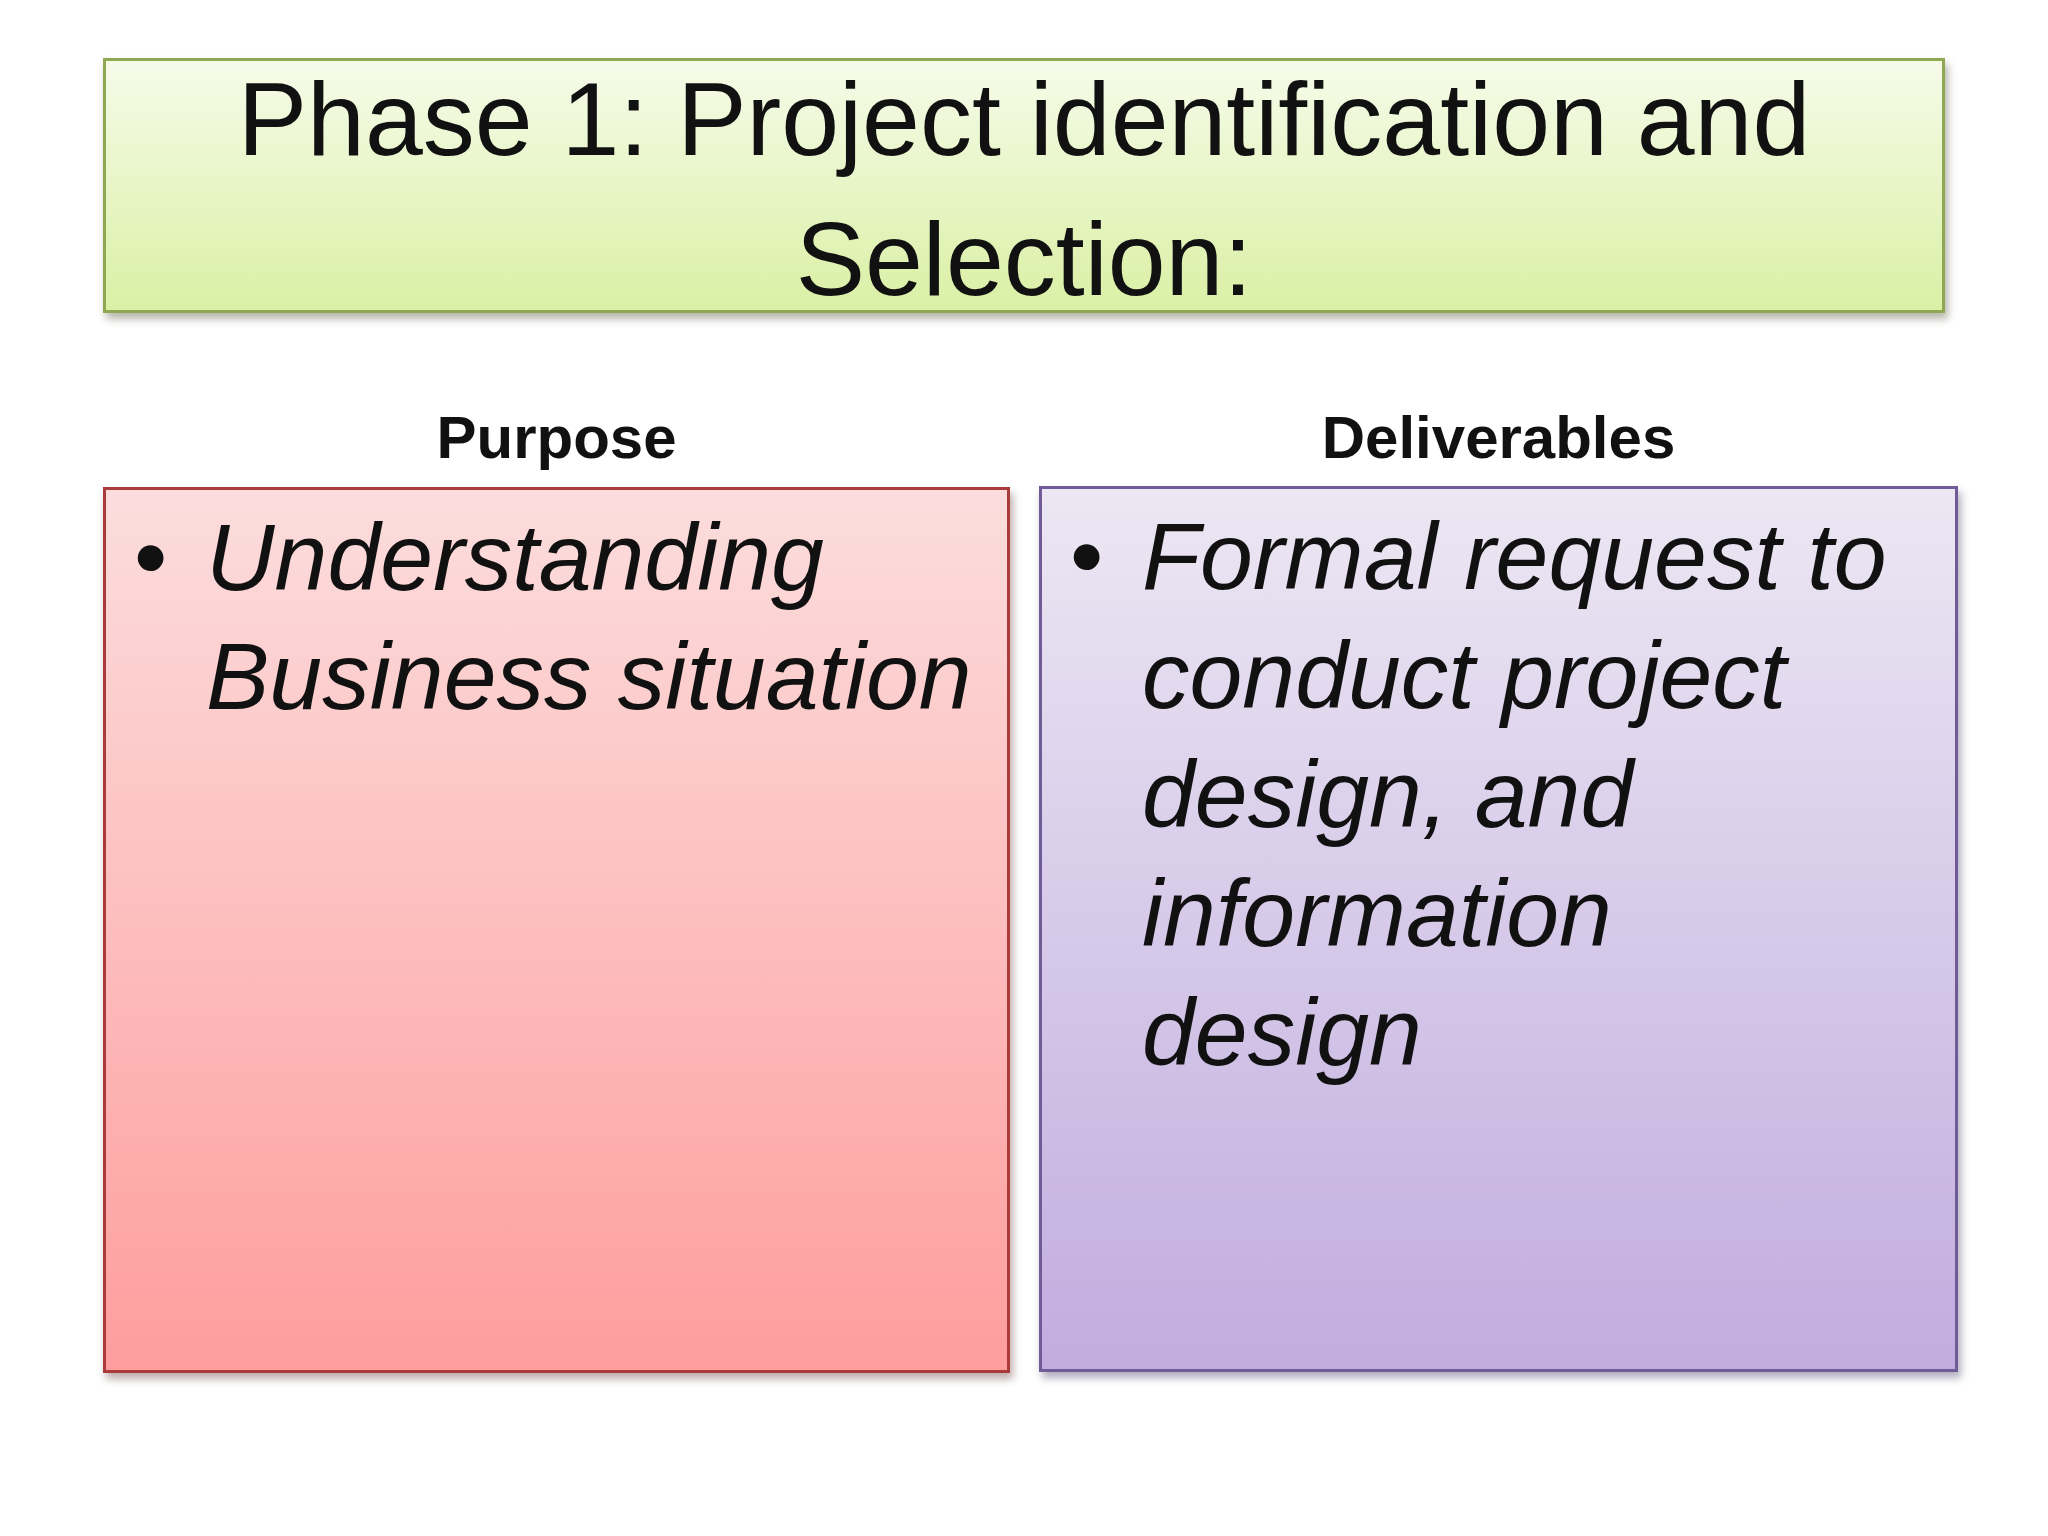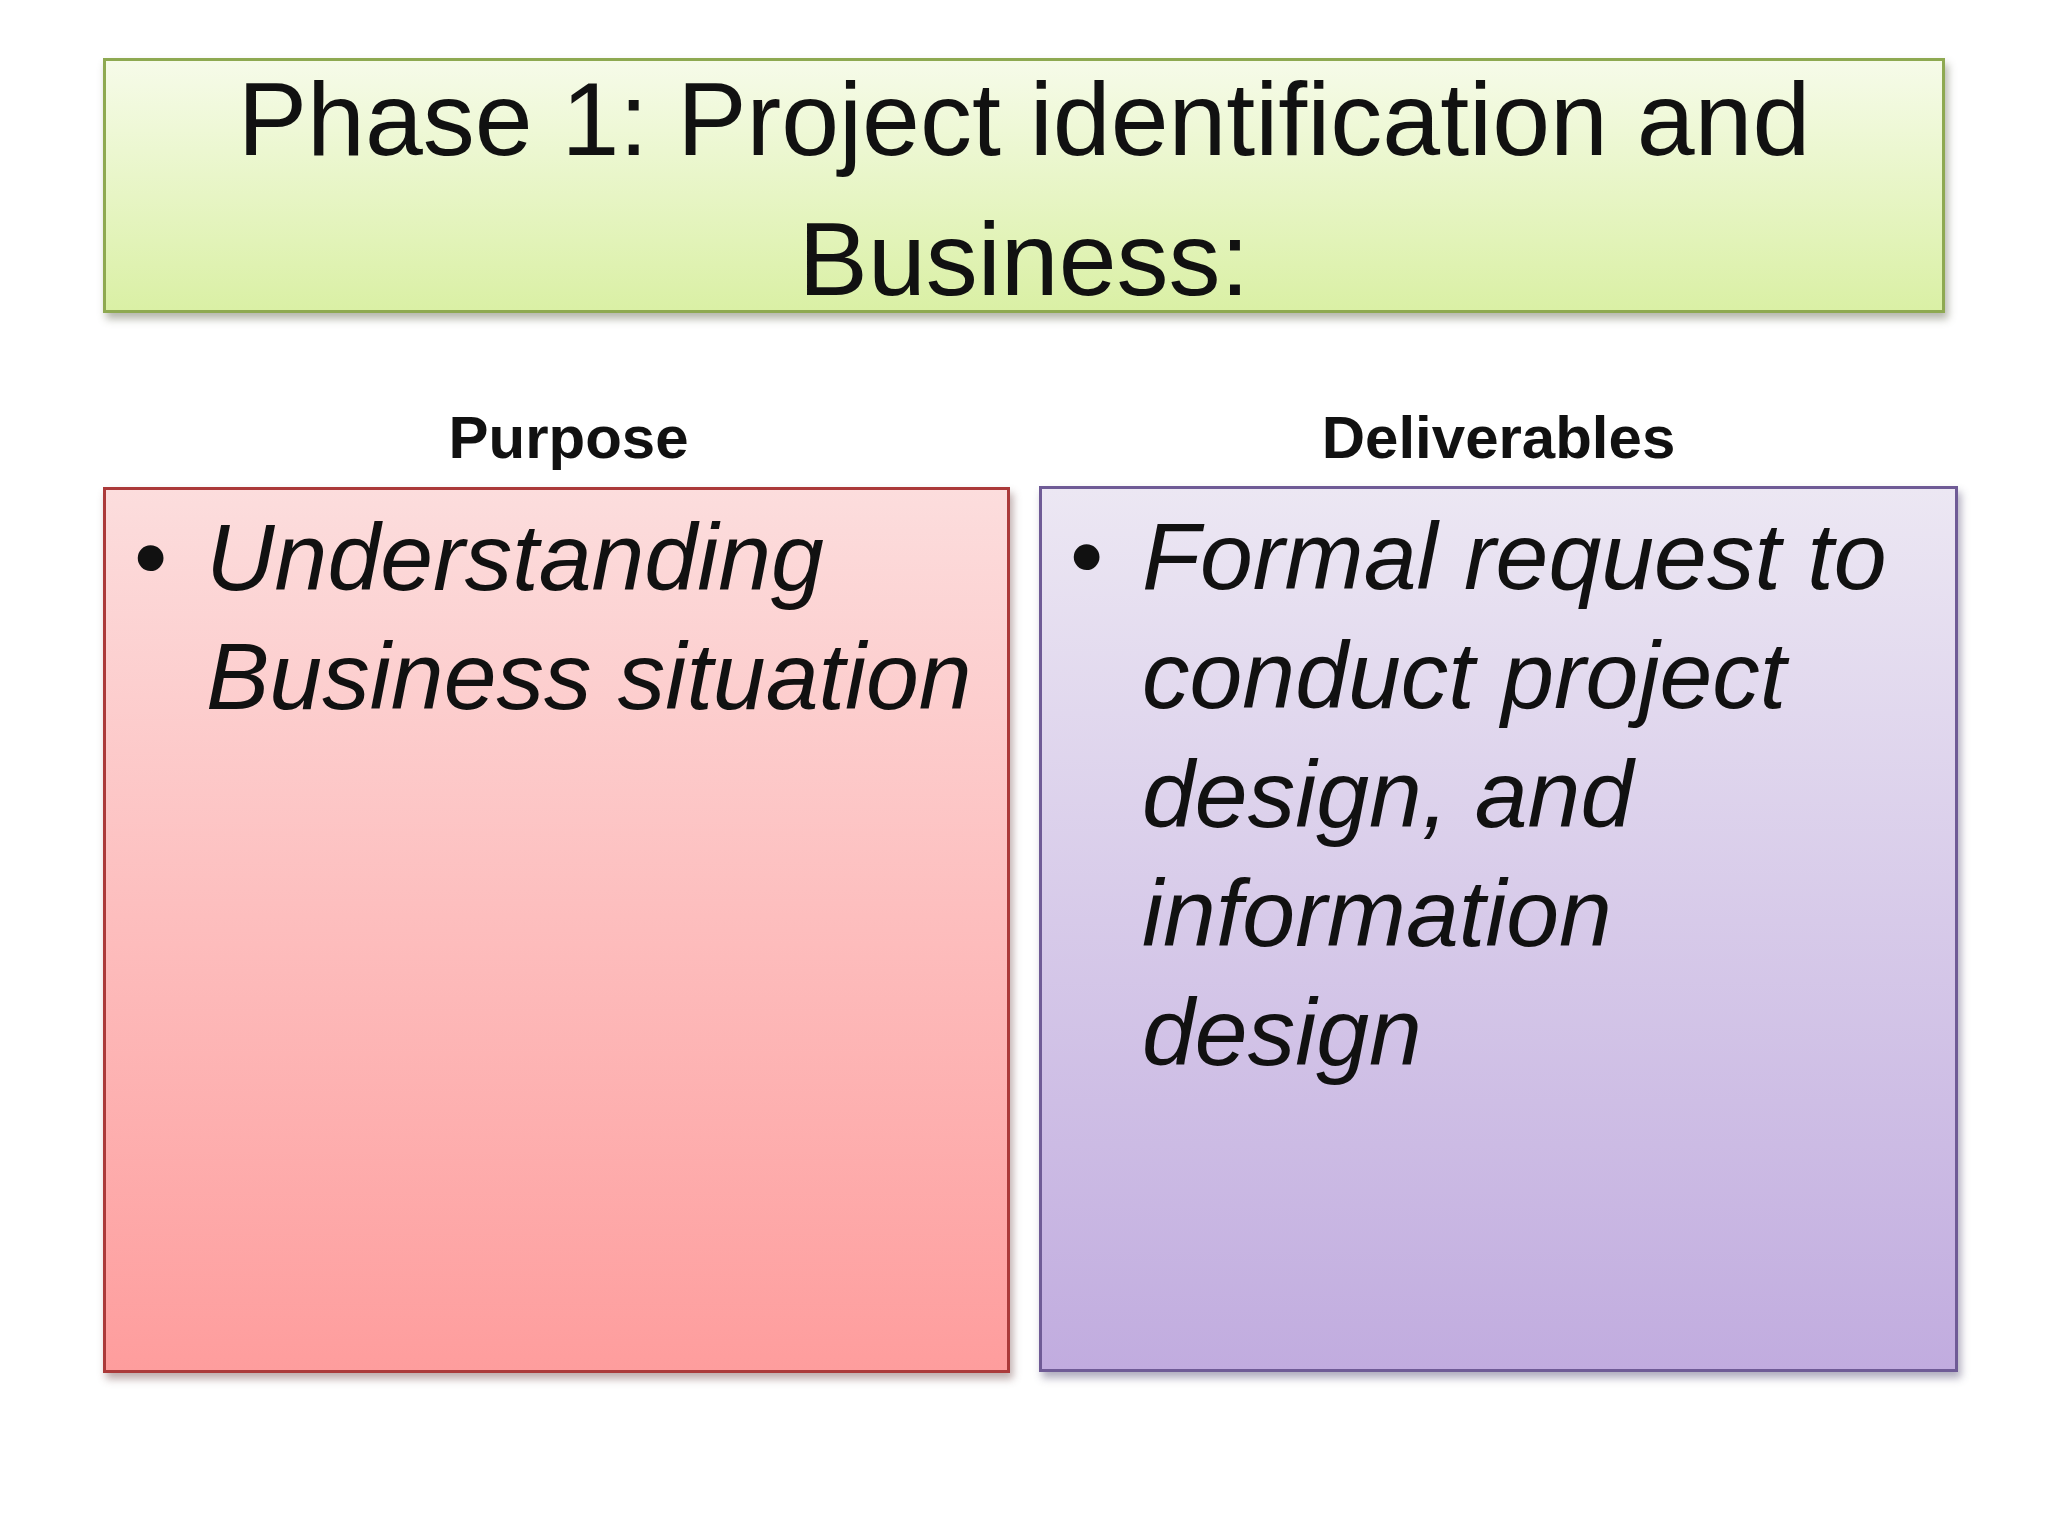--- a/index.html
+++ b/index.html
@@ -36,21 +36,21 @@
   }
   .col-header {
     position: absolute;
     top: 398px;
     height: 80px;
     line-height: 80px;
     font-size: 60px;
     font-weight: bold;
     text-align: center;
   }
-  .col-header.left  { left: 115px;  width: 907px; }
+  .col-header.left  { left: 103px;  width: 907px; }
   .col-header.right { left: 1039px; width: 919px; }
   .content-box {
     position: absolute;
     top: 487px;
     height: 886px;
     box-sizing: border-box;
     border-style: solid;
     border-width: 3px;
     padding: 8px 24px 0 28px;
   }
@@ -89,21 +89,21 @@
   }
 </style>
 </head>
 <body>
 
 <div class="slide">
 
   <div class="title-box">
     <div class="title-text">
       <div>Phase 1: Project identification and</div>
-      <div>Business:</div>
+      <div>Selection:</div>
     </div>
   </div>
 
   <div class="col-header left">Purpose</div>
   <div class="col-header right">Deliverables</div>
 
   <div class="content-box purpose">
     <div class="bullet-item">
       <span class="bullet">•</span>
       <div class="bullet-lines">

